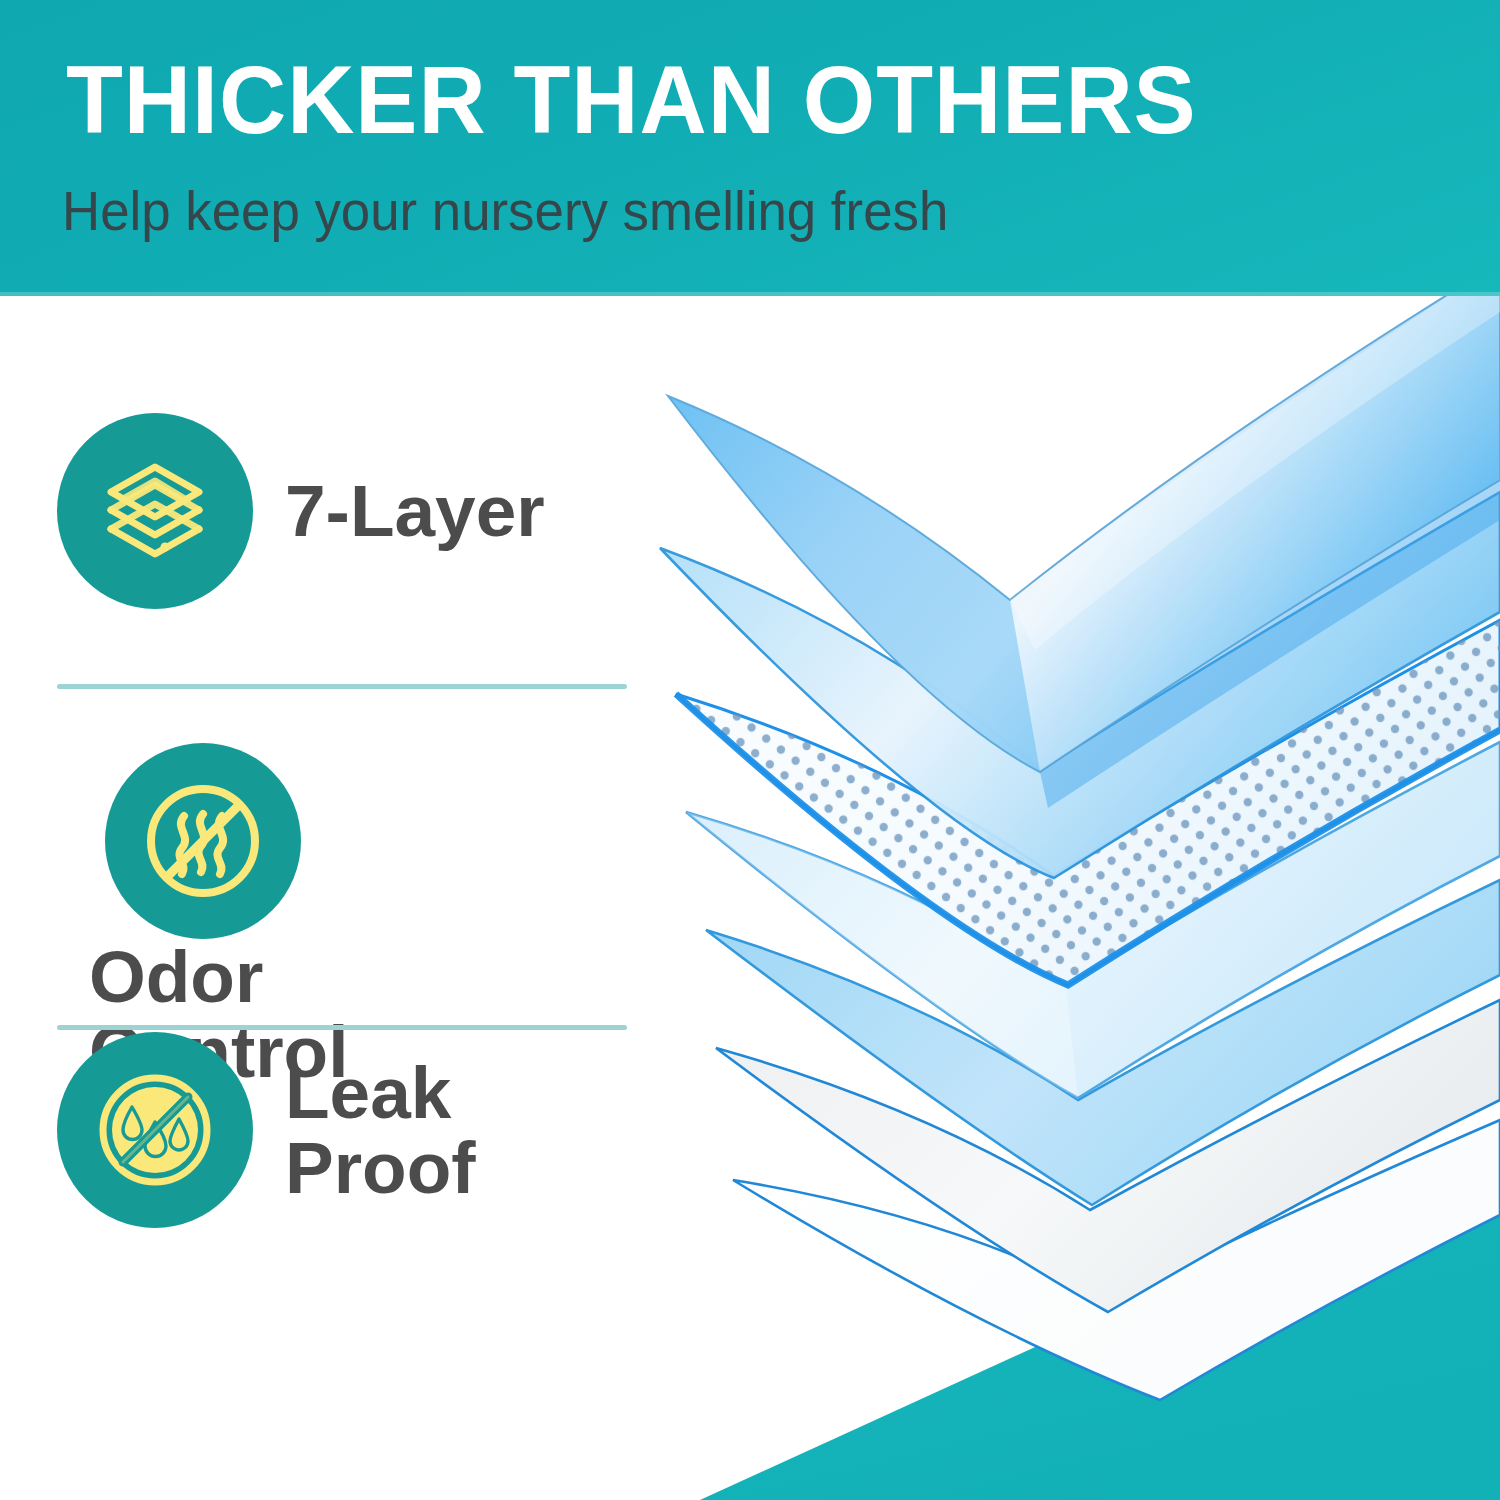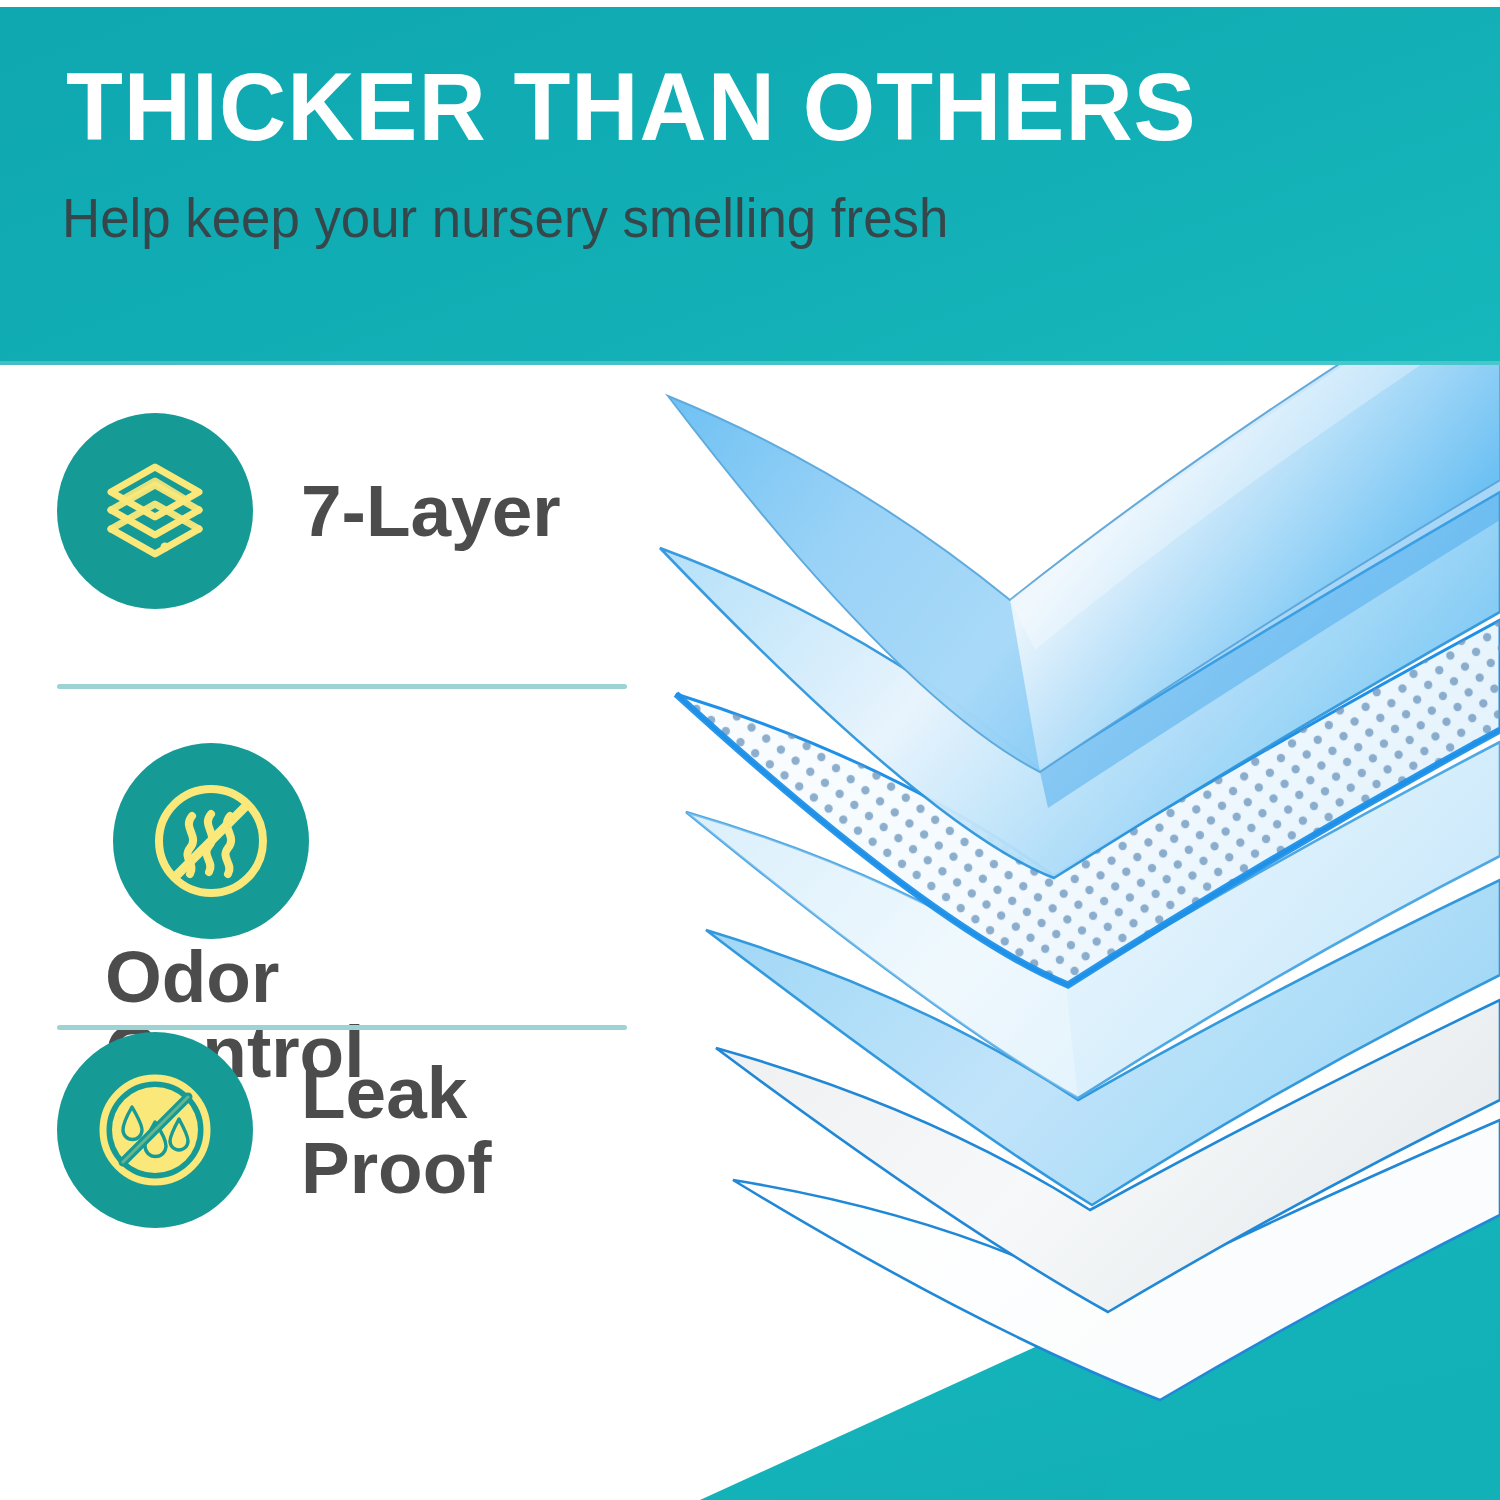--- a/index.html
+++ b/index.html
@@ -6,21 +6,21 @@
   body{
     width:1500px;height:1500px;
     background:#ffffff;
     font-family:"Liberation Sans", sans-serif;
     overflow:hidden;
   }
   #page{position:relative;width:1500px;height:1500px;overflow:hidden;background:#fff;}
 
   
   .header-band{
-    position:absolute;left:0;top:7px;width:1500px;height:358px;
+    position:absolute;left:0;top:0;width:1500px;height:296px;
     background:linear-gradient(160deg,#0FA7B0 0%,#11ADB4 45%,#16B8BC 100%);
     overflow:hidden;
   }
   .header-band .edge{
     position:absolute;left:0;bottom:0;width:100%;height:4px;
     background:rgba(255,255,255,0.22);
   }
   .title{
     position:absolute;left:66px;top:52px;
     color:#ffffff;
@@ -64,21 +64,21 @@
 
   .badge{
     width:196px;height:196px;border-radius:50%;
     background:#169A96;
     display:flex;align-items:center;justify-content:center;
     flex:0 0 196px;
   }
   .badge svg{display:block;}
 
   .feature-label{
-    margin-left:48px;
+    margin-left:32px;
     color:#4C4C4C;
     font-weight:bold;
     font-size:73px;
     line-height:1.03;
     white-space:pre-line;
     font-family:"Liberation Sans", sans-serif;
   }
 
   .divider{
     position:absolute;left:57px;width:570px;height:5px;

